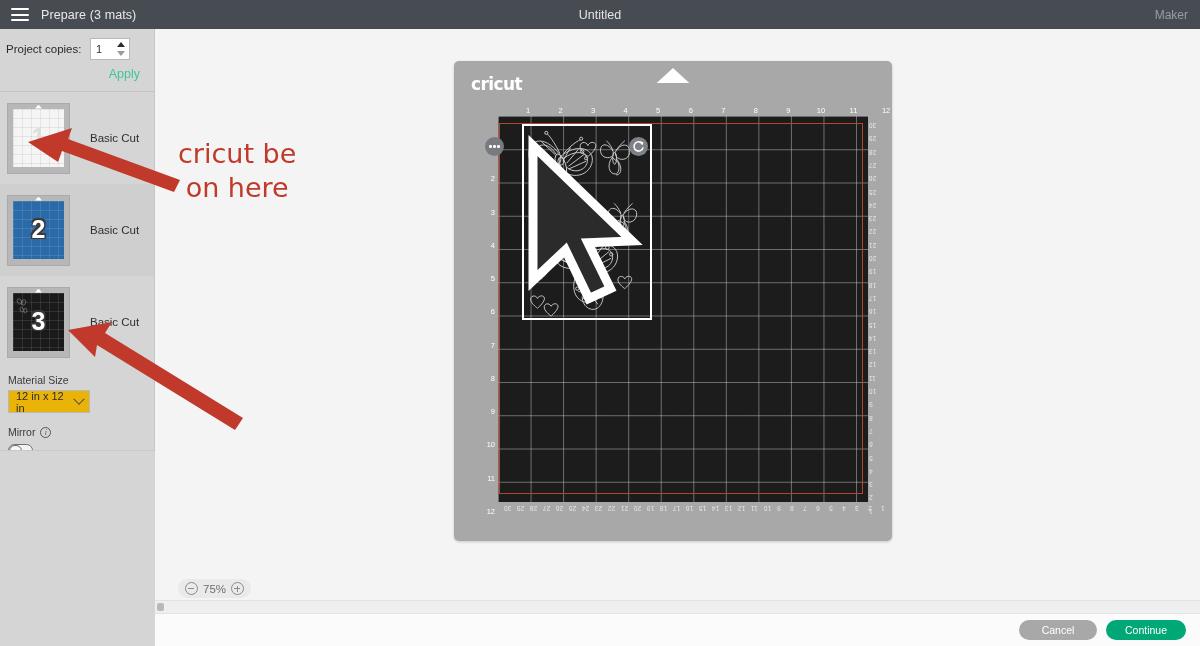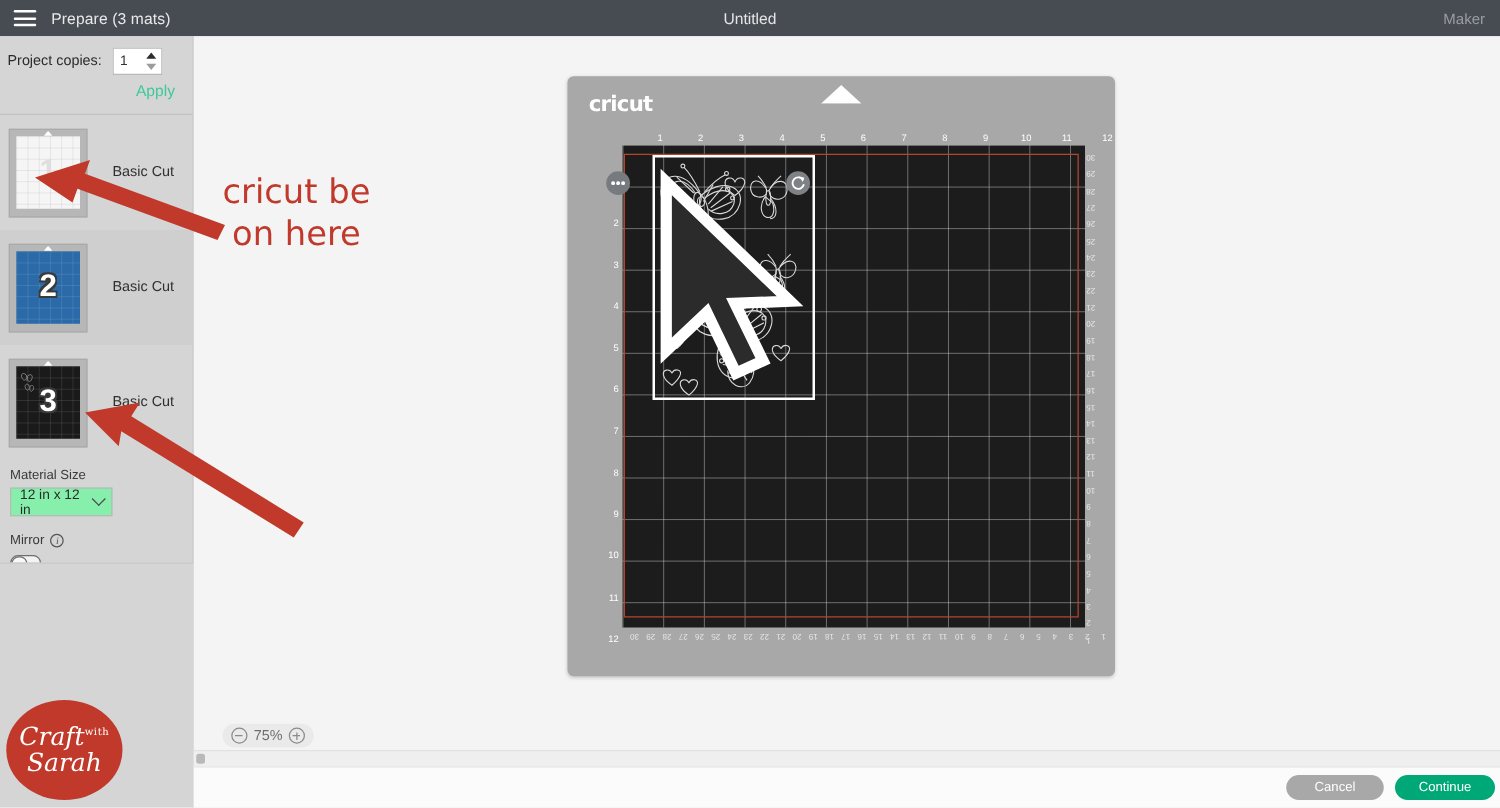--- a/index.html
+++ b/index.html
@@ -104,21 +104,21 @@
   .thumb .num.on-dark {
     color: #ffffff;
     text-shadow: -1.5px -1.5px 0 #3a3a3a, 1.5px -1.5px 0 #3a3a3a,
                  -1.5px 1.5px 0 #3a3a3a, 1.5px 1.5px 0 #3a3a3a;
   }
   .thumb .mini-art { position: absolute; left: 3px; top: 3px; width: 22px; height: 24px; opacity: .75; }
 
   .matsize-block { padding: 6px 10px 0 8px; }
   .matsize-label { font-size: 10.5px; color: #3a3a3a; margin-bottom: 4px; }
   .select-box {
-    width: 82px; height: 23px; background: #86efac; border: 1px solid #b9b9b9;
+    width: 82px; height: 23px; background: #eab308; border: 1px solid #b9b9b9;
     display: flex; align-items: center; justify-content: space-between;
     padding: 0 6px 0 7px; font-size: 11px; color: #2b2b2b; cursor: pointer;
   }
   .chev { width: 8px; height: 8px; border-right: 1.6px solid #4d4d4d; border-bottom: 1.6px solid #4d4d4d;
           transform: rotate(45deg) translate(-2px,-2px); }
   .mirror-block { padding: 13px 0 0 8px; }
   .mirror-row { display: flex; align-items: center; gap: 5px; font-size: 10.5px; color: #3a3a3a; }
   .info-i {
     width: 11px; height: 11px; border-radius: 50%; border: 1.2px solid #555;
     font-size: 8px; line-height: 9px; text-align: center; color: #555; font-style: italic;
@@ -229,21 +229,21 @@
   .hscroll {
     position: absolute; left: 0; bottom: 33px; width: 1045px; height: 13px;
     background: #efefef; border-top: 1px solid #e2e2e2;
   }
   .hscroll .thumbbar {
     position: absolute; left: 2px; top: 2px; width: 7px; height: 8px; background: #b9b9b9; border-radius: 2px;
   }
   .bottombar {
     position: absolute; left: 0; bottom: 0; width: 1045px; height: 33px;
     background: #fbfbfb; border-top: 1px solid #e4e4e4;
-    display: flex; align-items: center; justify-content: flex-end; gap: 9px; padding-right: 4px;
+    display: flex; align-items: center; justify-content: flex-end; gap: 9px; padding-right: 14px;
   }
   .btn { height: 20px; border-radius: 10px; font-size: 10.5px; border: none;
          display: flex; align-items: center; justify-content: center; cursor: pointer;
          font-family: "Liberation Sans", sans-serif; }
   .btn-cancel { width: 78px; background: #a8a8a8; color: #ffffff; }
   .btn-continue { width: 80px; background: #00a878; color: #ffffff; }
 
   
   .anno-text {
     position: absolute; color: #c0392b; font-size: 27px;
@@ -590,20 +590,14 @@
   <svg id="arrow1" class="anno-arrow" width="190" height="70" viewBox="0 0 190 70">
     <path d="M0 17 L44 3 L40 14 L152 55 L146 67 L34 26 L30 37 Z" fill="#c0392b"></path>
   </svg>
   <div class="anno-text" id="anno1">cricut be
 on here</div>
 
   <svg id="arrow2" class="anno-arrow" width="190" height="120" viewBox="0 0 190 120">
     <path d="M0 12 L44 4 L37 15 L175 100 L167 112 L29 27 L27 39 Z" fill="#c0392b"></path>
   </svg>
 
-  <div class="watermark">
-    <div class="wm-l1">
-      <span>Craft</span><small>with</small>
-    </div>
-    <div class="wm-l2">Sarah</div>
-  </div>
 
 </div>
 
 </body></html>

